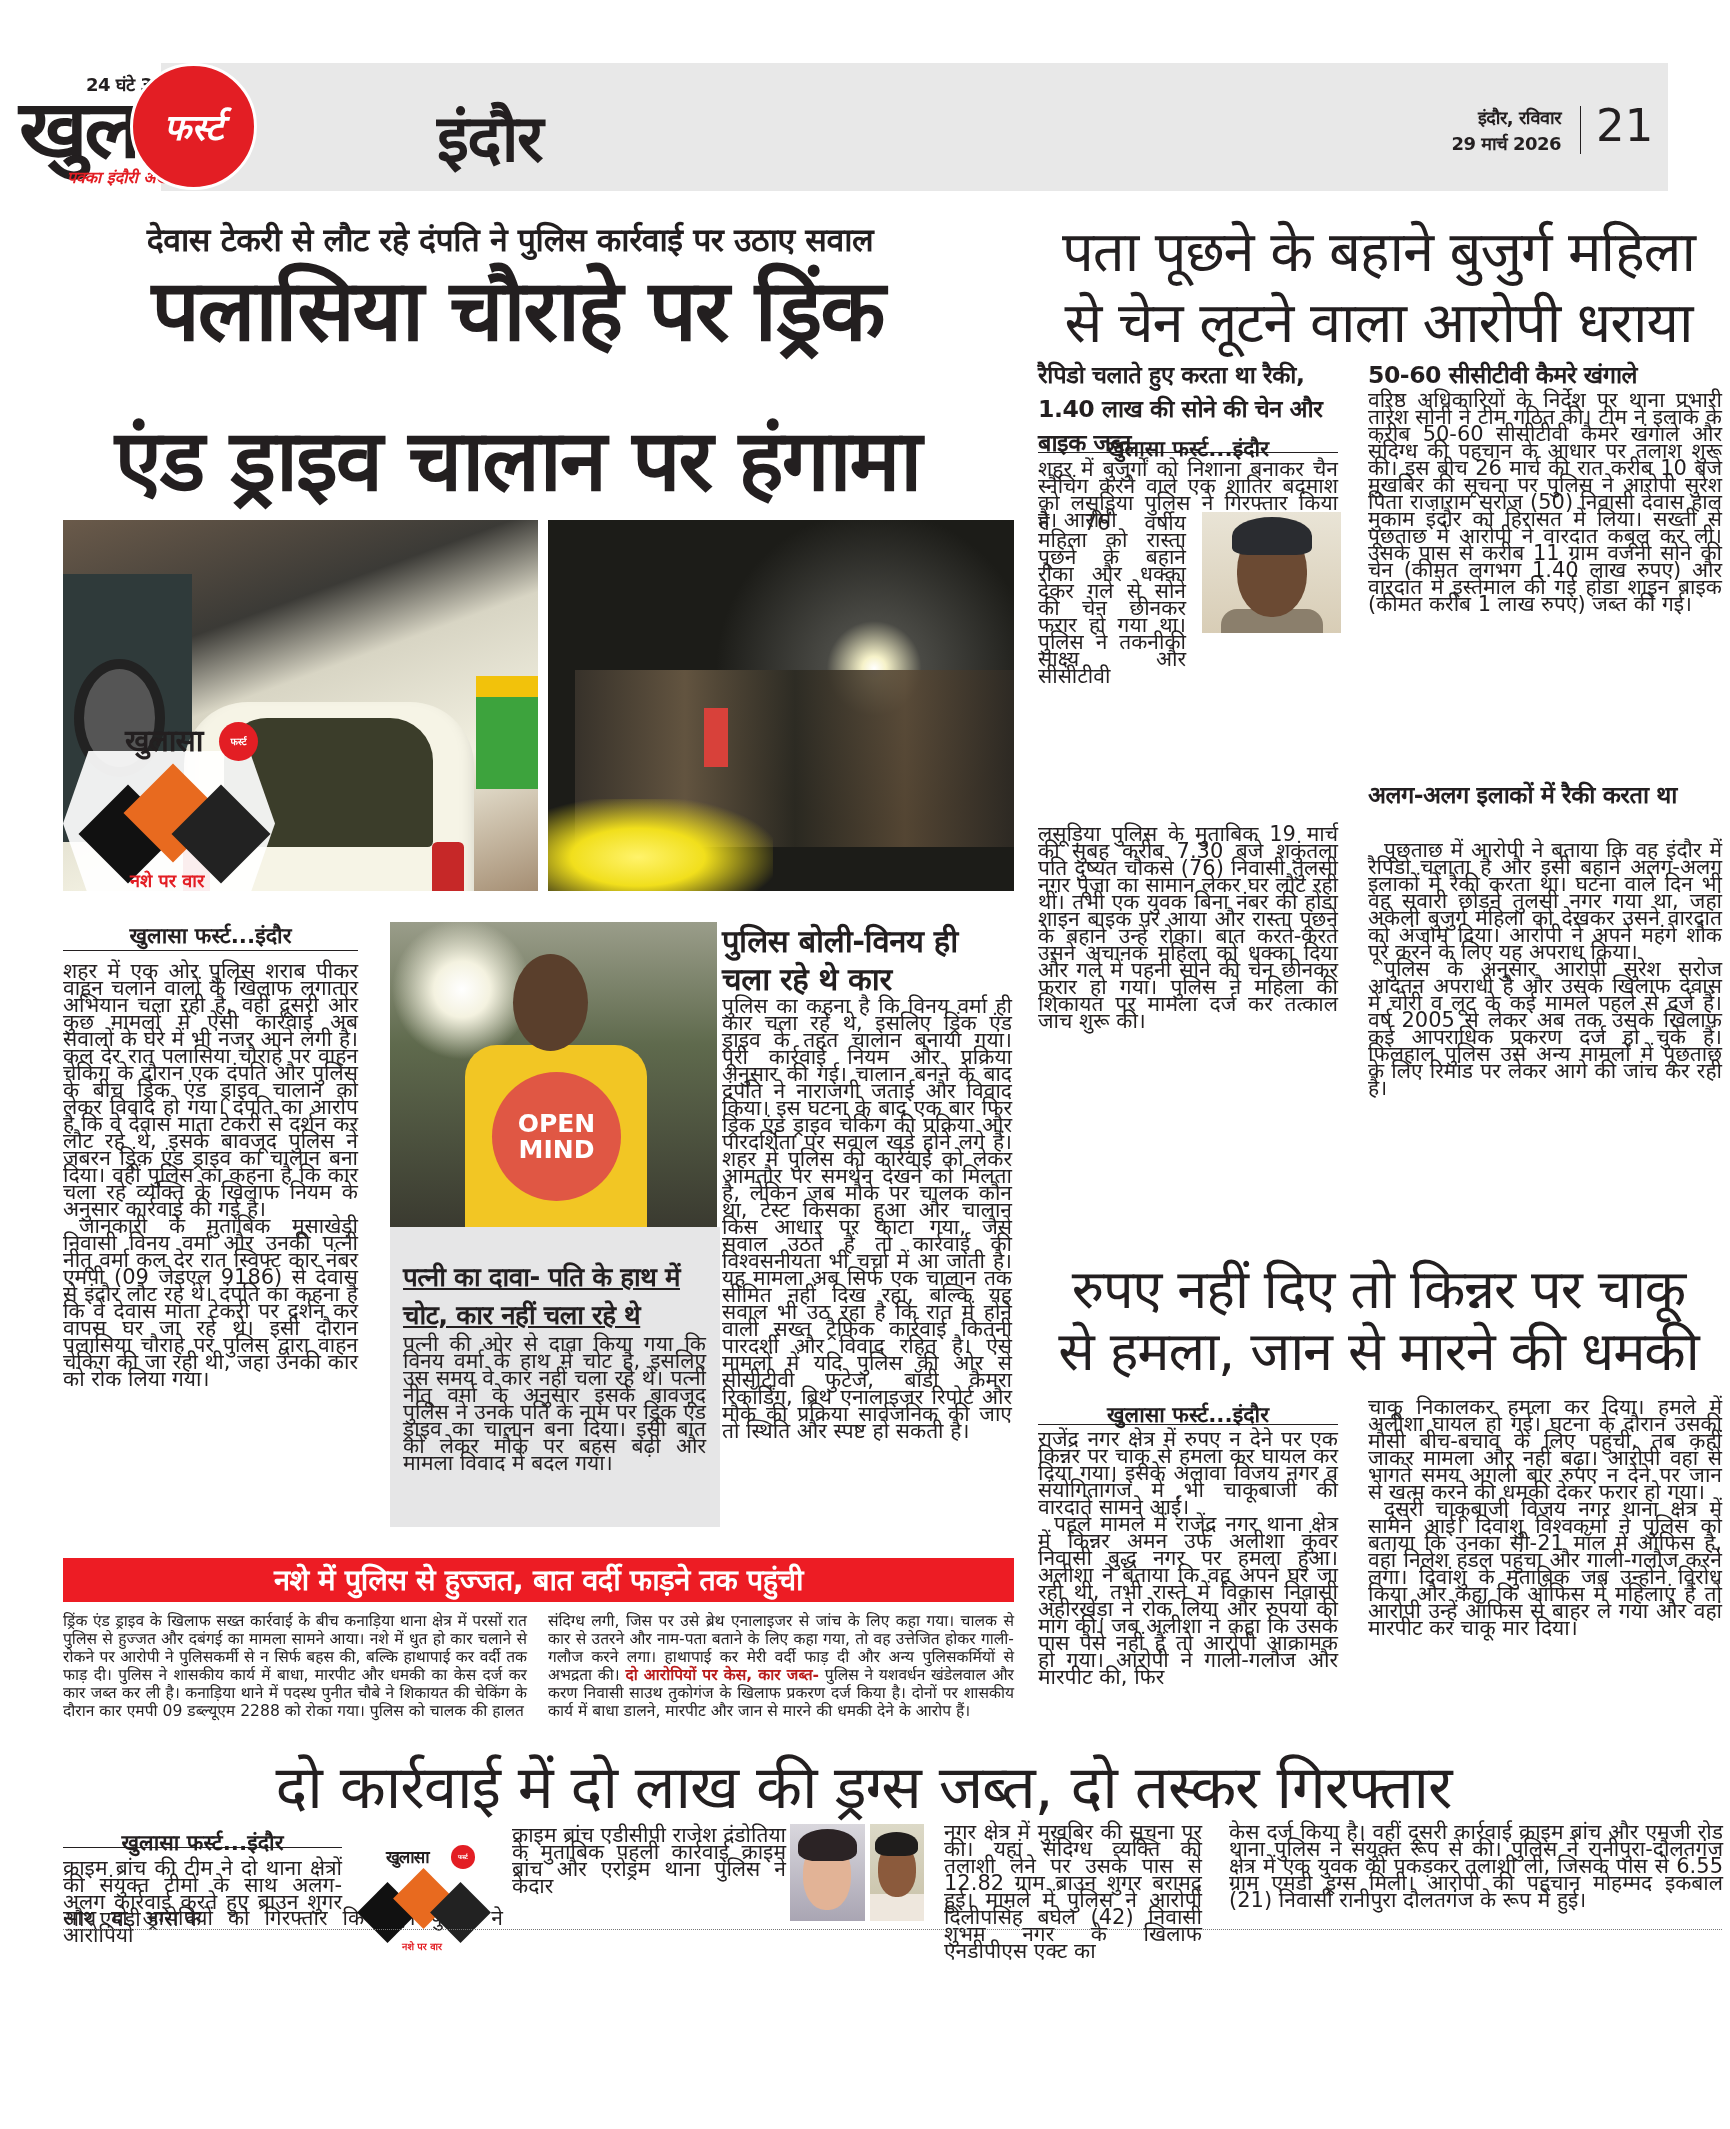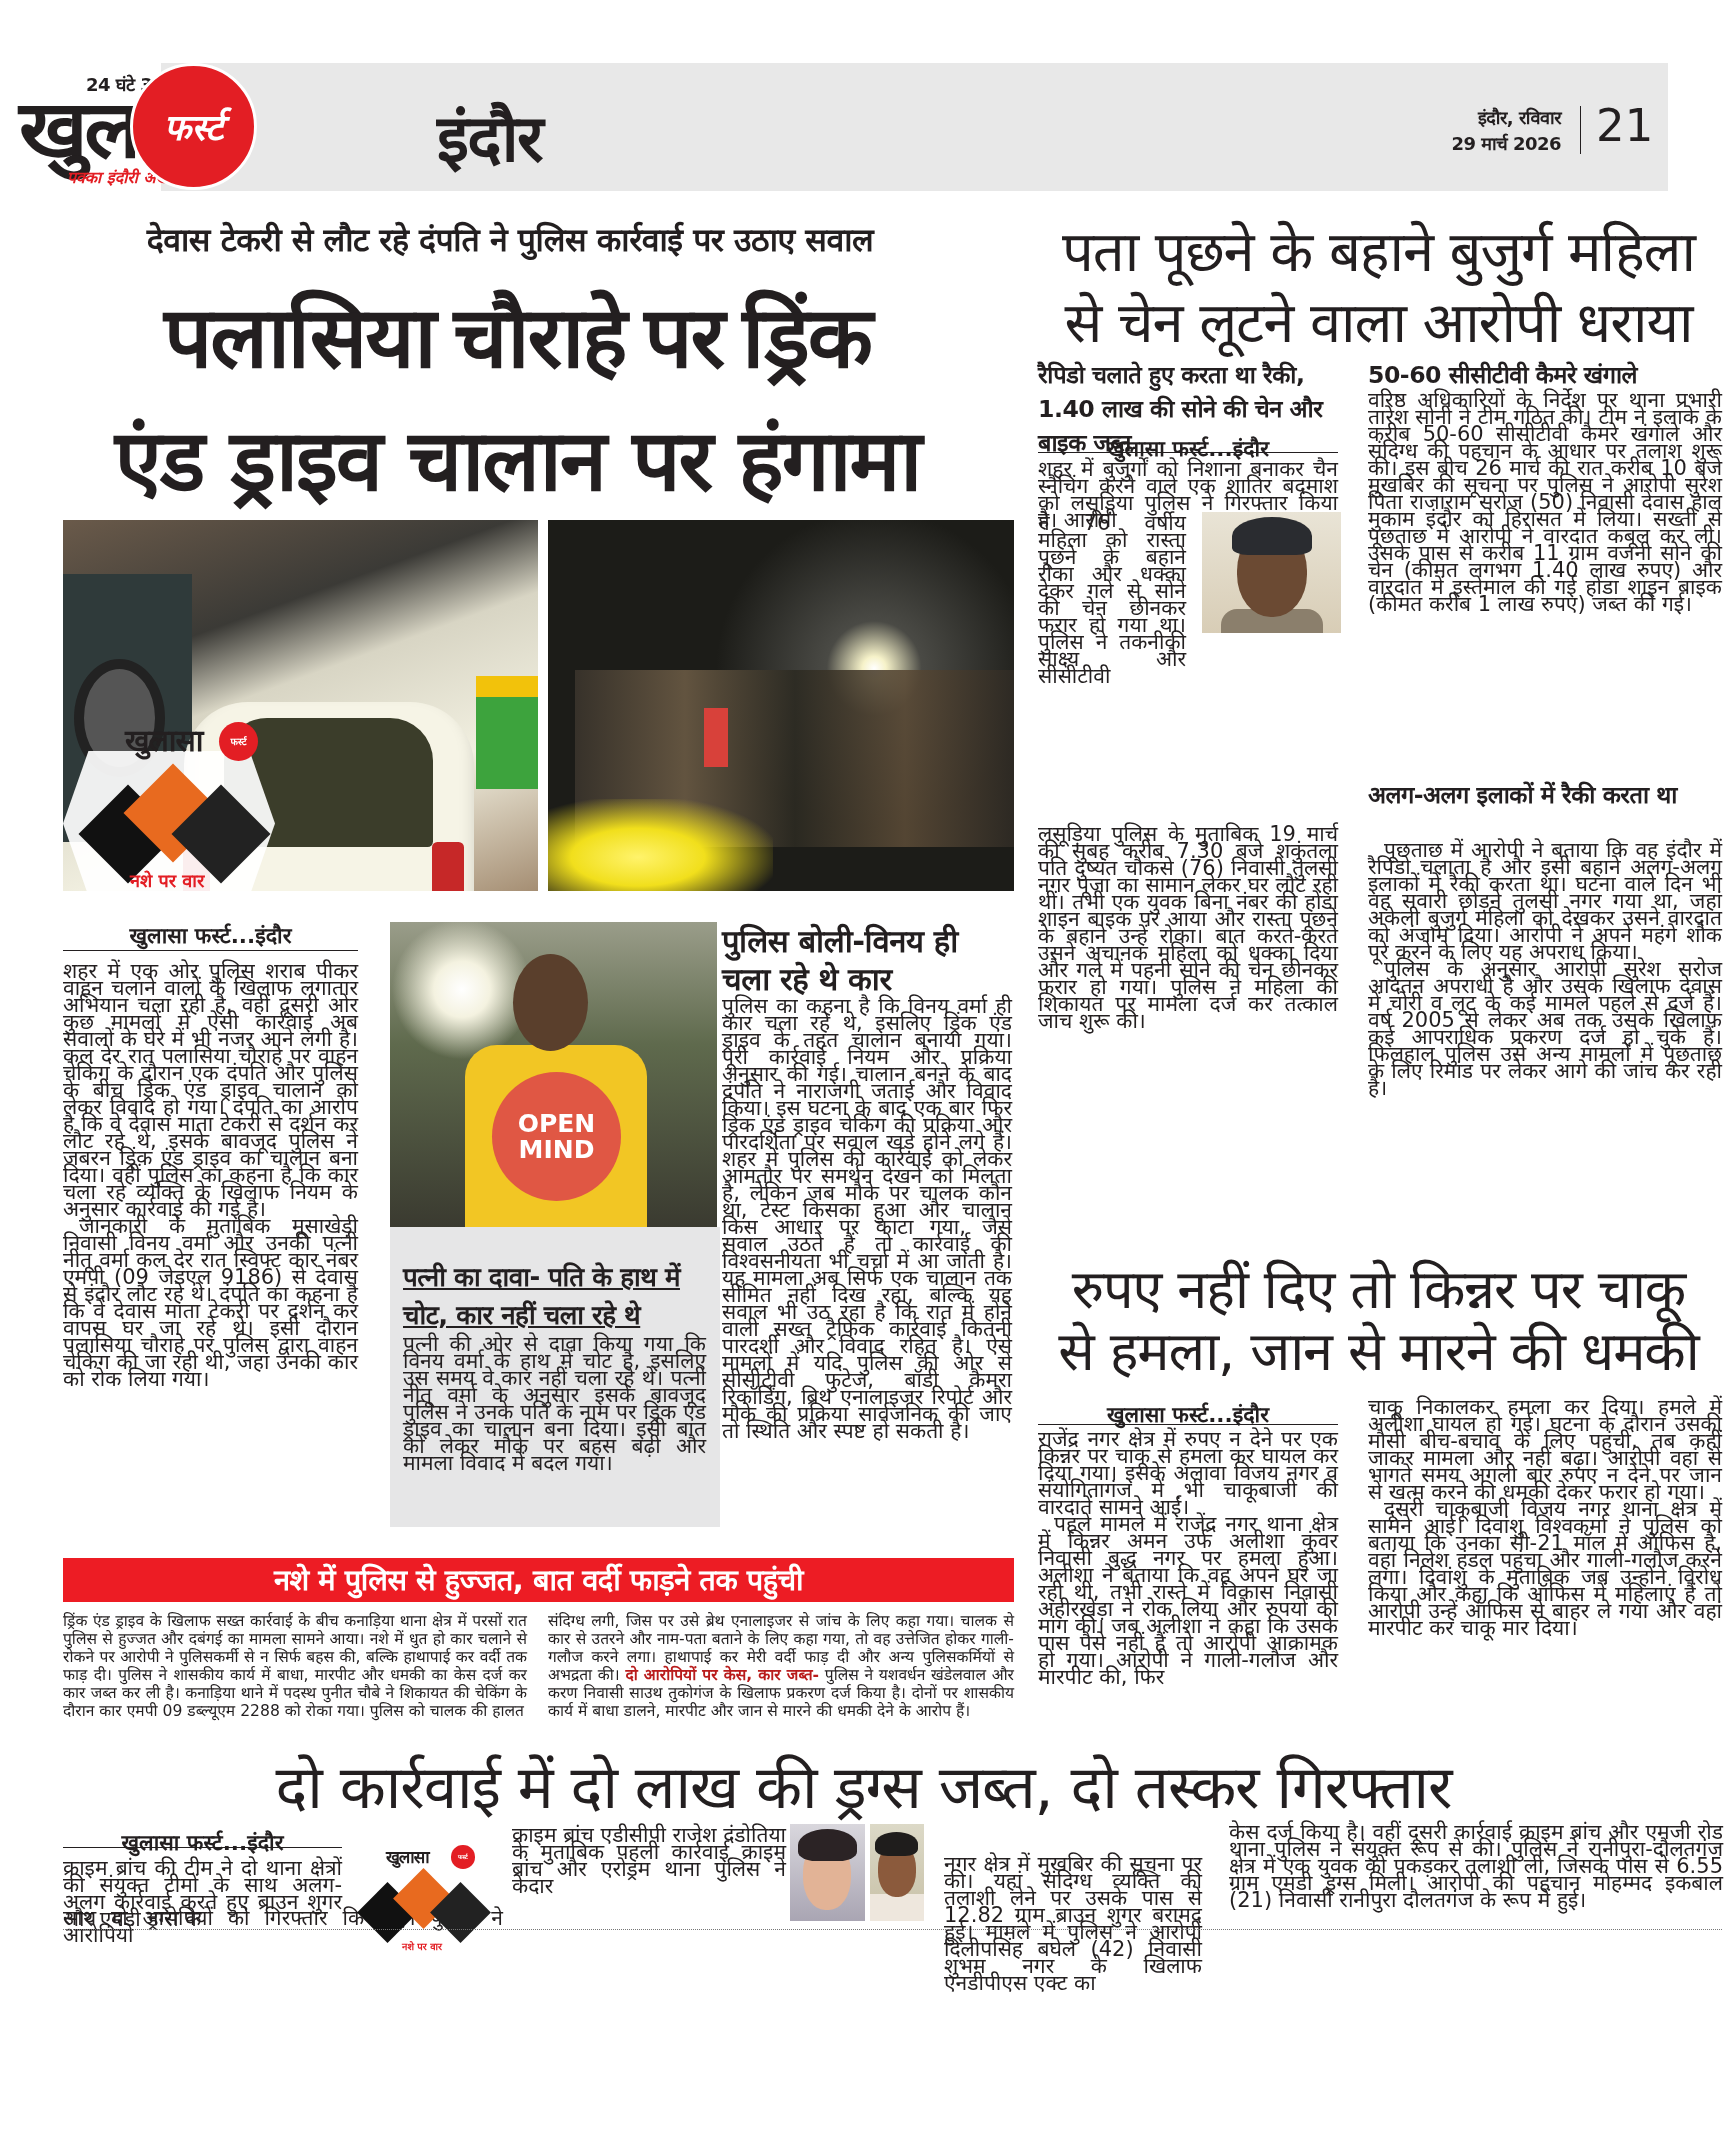--- a/index.html
+++ b/index.html
@@ -15,21 +15,21 @@
   .mast-circle { left: 130px; top: 63px; width: 127px; height: 127px; border-radius: 50%; background: #e31e24; border: 3.2px solid #fff; display: flex; align-items: center; justify-content: center; }
   .mast-circle span { color: #fff; font-size: 36px; font-weight: bold; font-style: italic; }
   .mast-city { left: 180px; top: 92px; font-size: 65px; font-weight: bold; letter-spacing: -1.6px; }
   .mast-date { right: 169px; top: 105px; text-align: right; font-size: 18px; font-weight: bold; line-height: 26px; letter-spacing: -0.5px; }
   .mast-sep { left: 1580px; top: 106px; width: 1.1px; height: 48px; background: #231f20; }
   .mast-page { left: 1596px; top: 103px; font-size: 45px; font-weight: normal; line-height: 1; }
 
   
   .kicker { left: 54px; top: 217px; width: 912px; text-align: center; font-size: 32px; font-weight: bold; letter-spacing: -0.5px; }
   .lead-hl { left: 21.5px; width: 992px; text-align: center; font-size: 85px; font-weight: bold; line-height: 1; letter-spacing: -2.1px; }
-  .lead-hl.l1 { top: 296px; font-family: Liberation Serif, serif; }
+  .lead-hl.l1 { top: 268px; }
   .lead-hl.l2 { top: 418px; }
 
   .photo { overflow: hidden; }
   .photo-car { left: 63px; top: 520px; width: 475px; height: 371px; background: linear-gradient(160deg, #6a5a4a 0%, #3b3a36 30%, #d8d5c4 45%, #f1efe0 70%, #a58e73 100%); }
   .car-body { left: 121px; top: 182px; width: 290px; height: 300px; border-radius: 64px 64px 16px 16px; background: #f6f4e6; box-shadow: inset 0 -10.7px 16px rgba(0,0,0,0.15); }
   .car-window { left: 161px; top: 198px; width: 209px; height: 129px; border-radius: 43px 43px 5.4px 5.4px; background: #3b3d2a; }
   .tail-l { left: 120px; top: 322px; width: 27px; height: 86px; background: #c62828; border-radius: 5.4px; }
   .tail-r { left: 369px; top: 322px; width: 32px; height: 86px; background: #c62828; border-radius: 5.4px; }
   .jeep { left: 0; top: 54px; width: 129px; height: 268px; background: #2f3a3a; }
   .wheel { left: 10.7px; top: 139px; width: 91px; height: 118px; border-radius: 50%; background: #555; border: 10.7px solid #222; }
@@ -123,21 +123,21 @@
   .dr-badge .badge-cap { left: 48px; top: 95px; font-size: 9.7px; }
   .dr-col2 { left: 512px; top: 1827px; width: 274px; }
   .dr-photo1 { left: 790px; top: 1824px; width: 75px; height: 97px; background: linear-gradient(180deg,#d9d7dd,#a9a5b3); }
   .pface { border-radius: 46%; }
   .dr-p1-face { left: 13.4px; top: 16px; width: 48px; height: 70px; background: #e2b396; }
   .dr-p1-hair { left: 8px; top: 5.4px; width: 59px; height: 32px; background: #2b2325; border-radius: 50% 50% 30% 30%; }
   .dr-photo-b { left: 870px; top: 1824px; width: 54px; height: 97px; background: linear-gradient(180deg,#dcd9c7,#c7c0a6); }
   .dr-p2-face { left: 8px; top: 19px; width: 38px; height: 54px; background: #8b5a3c; }
   .dr-p2-hair { left: 5.4px; top: 8px; width: 43px; height: 24px; background: #1f1d1c; border-radius: 50% 50% 30% 30%; }
   .dr-p2-shirt { left: 0; top: 70px; width: 54px; height: 27px; background: #eee7dd; }
-  .dr-col3 { left: 944px; top: 1824px; width: 258px; margin-top: 32px; }
+  .dr-col3 { left: 944px; top: 1824px; width: 258px; }
   .dr-col4 { left: 1229px; top: 1824px; width: 494px; }
   .dotline { left: 63px; top: 1929px; width: 1659px; border-top: 1.6px dotted #777; }
 </style>
 </head>
 <body>
 
 <div class="abs mast-band"></div>
 <div class="abs mast-tag">24 घंटे 365 दिन</div>
 <div class="abs mast-logo">खुलासा</div>
 <div class="abs mast-sub">पक्का इंदौरी अखबार</div>

